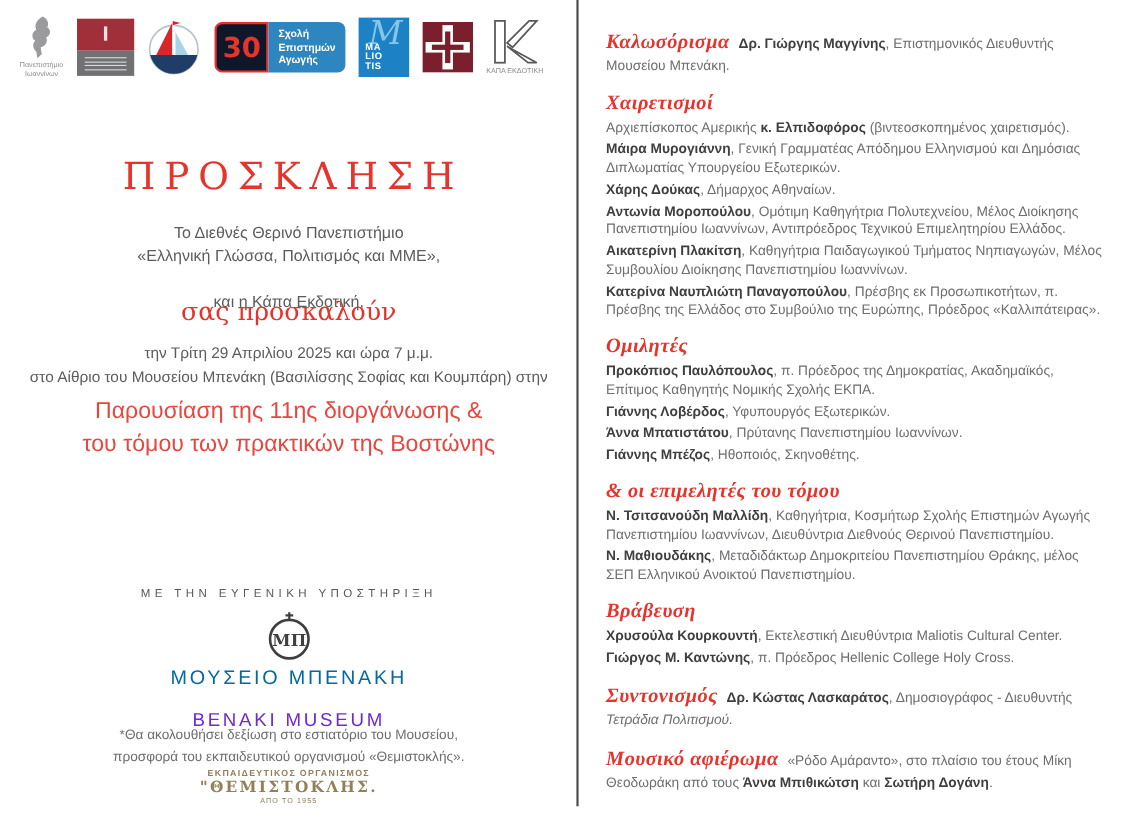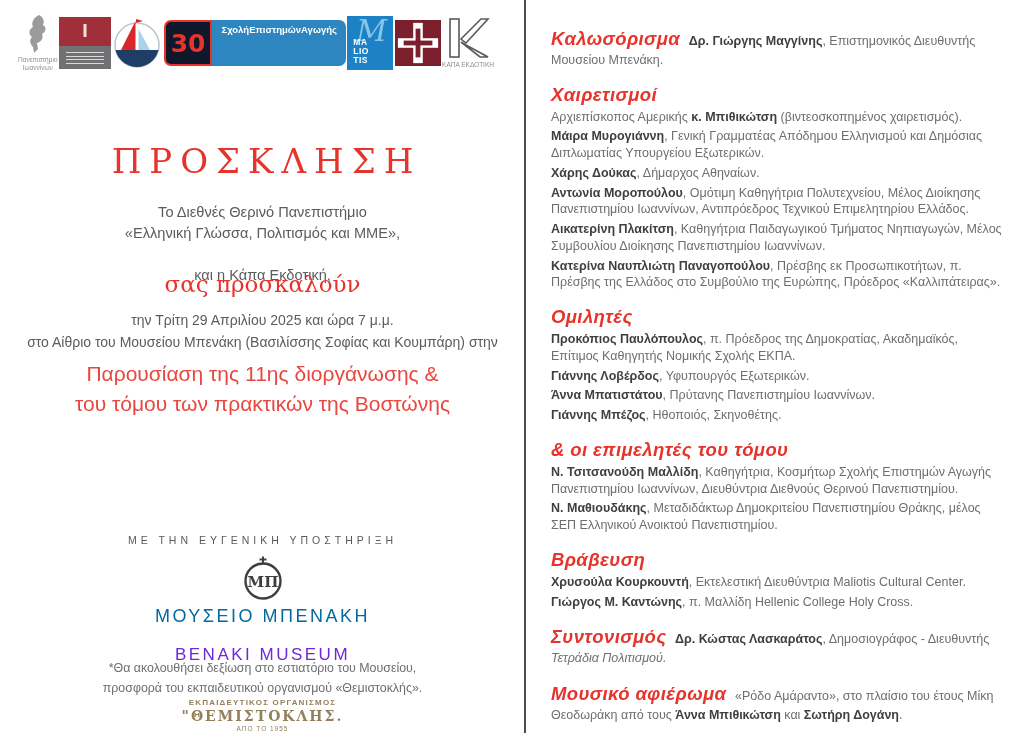--- a/index.html
+++ b/index.html
@@ -16,21 +16,21 @@
   .logo figcaption{font-size:6.5px;color:#8d8d8f;line-height:1.3;margin-top:2px}
   .su-box{width:52px;height:52px;display:flex;flex-direction:column}
   .su-top{flex:1.25;background:#a12f3a;position:relative}
   .su-mark{position:absolute;left:50%;top:7px;transform:translateX(-50%);width:3px;height:13px;background:rgba(255,255,255,.85)}
   .su-bottom{flex:1;background:#717174;display:flex;flex-direction:column;justify-content:center;gap:2.5px;padding:0 7px}
   .su-bottom i{display:block;height:1px;background:rgba(255,255,255,.75)}
   .logo.school30{flex-direction:row;align-items:stretch;height:46px}
   .s30-box{border:2.5px solid var(--accent-red,#e6332b);border-radius:7px 0 0 7px;background:#0f172a;color:var(--accent-red,#e6332b);
     font-weight:bold;font-size:25px;display:flex;align-items:center;justify-content:center;padding:0 5px;font-family:"DejaVu Sans",sans-serif}
   .s30-text{background:#2e86c1;border-radius:0 7px 7px 0;color:#fff;font-size:9.5px;font-weight:bold;line-height:1.22;
-    display:flex;flex-direction:row;justify-content:center;padding:4px 9px;text-align:left}
+    display:flex;flex-direction:column;justify-content:center;padding:4px 9px;text-align:left}
   .mal-box{width:46px;height:54px;background:#1d82c5;position:relative;display:flex;flex-direction:column;justify-content:flex-end;padding:5px 6px}
   .mal-m{position:absolute;top:-2px;left:9px;font-family:"DejaVu Serif",serif;font-style:italic;font-size:30px;color:#85c6e8;line-height:1.1}
   .mal-line{color:#fff;font-weight:bold;font-size:8.5px;line-height:1.08;letter-spacing:.5px;position:relative;text-align:left}
 
   
   .left-col{position:absolute;left:0;top:0;width:525px;height:554px}
   .left-col>*{position:absolute;left:20px;width:485px;text-align:center}
   .title{top:141px;font-family:"DejaVu Serif",serif;font-weight:normal;font-size:34px;letter-spacing:8px;text-indent:8px;color:var(--accent-red,#e6332b)}
   .intro{top:202px;font-size:14.6px;line-height:1.45;color:#5b5c5e}
   .invite{top:271px;font-family:"DejaVu Serif",serif;font-size:23px;color:var(--accent-red,#e6332b)}
@@ -45,21 +45,21 @@
   .themis{top:698px;color:var(--gold,#93805a)}
   .themis-org{font-size:8px;font-weight:bold;letter-spacing:1.2px}
   .themis-name{font-size:14px;font-weight:bold;font-family:"DejaVu Serif",serif;letter-spacing:2px;margin-top:1px}
   .themis-name::before{content:'"'}
   .themis-name::after{content:'.'}
   .themis-since{font-size:6.5px;letter-spacing:1px;margin-top:1px}
 
   
   .right-col{position:absolute;left:551px;top:27px;width:456px}
   .rsec{margin-bottom:15px}
-  .rhead{font-family:Liberation Sans, sans-serif;font-style:italic;font-weight:bold;font-size:18.5px;color:var(--accent-red,#e6332b);letter-spacing:.4px}
+  .rhead{font-family:Liberation Serif, serif;font-style:italic;font-weight:bold;font-size:18.5px;color:var(--accent-red,#e6332b);letter-spacing:.4px}
   h2.rhead{margin-bottom:3px}
   .rhead.inline{margin-right:3px}
   .entry{font-size:12.5px;line-height:1.34;color:#6d6e71;margin-bottom:3px}
   .entry .b{font-weight:bold;color:#3f3f41}
   .entry .i{font-style:italic}
 </style>
 </head>
 <body>
 
 <div class="canvas">
@@ -193,21 +193,21 @@
     </div>
 
   </section>
 
   <section class="right-col" id="right-col">
       <section class="rsec">
         <p class="entry"><span class="rhead inline">Καλωσόρισμα </span><span class="b">Δρ. Γιώργης Μαγγίνης</span><span>, Επιστημονικός Διευθυντής Μουσείου Μπενάκη.</span></p>
       </section>
       <section class="rsec">
         <h2 class="rhead">Χαιρετισμοί</h2>
-        <p class="entry"><span>Αρχιεπίσκοπος Αμερικής </span><span class="b">κ. Μπιθικώτση</span><span> (βιντεοσκοπημένος χαιρετισμός).</span></p>
+        <p class="entry"><span>Αρχιεπίσκοπος Αμερικής </span><span class="b">κ. Ελπιδοφόρος</span><span> (βιντεοσκοπημένος χαιρετισμός).</span></p>
         <p class="entry"><span class="b">Μάιρα Μυρογιάννη</span><span>, Γενική Γραμματέας Απόδημου Ελληνισμού και Δημόσιας Διπλωματίας Υπουργείου Εξωτερικών.</span></p>
         <p class="entry"><span class="b">Χάρης Δούκας</span><span>, Δήμαρχος Αθηναίων.</span></p>
         <p class="entry"><span class="b">Αντωνία Μοροπούλου</span><span>, Ομότιμη Καθηγήτρια Πολυτεχνείου, Μέλος Διοίκησης Πανεπιστημίου Ιωαννίνων, Αντιπρόεδρος Τεχνικού Επιμελητηρίου Ελλάδος.</span></p>
         <p class="entry"><span class="b">Αικατερίνη Πλακίτση</span><span>, Καθηγήτρια Παιδαγωγικού Τμήματος Νηπιαγωγών, Μέλος Συμβουλίου Διοίκησης Πανεπιστημίου Ιωαννίνων.</span></p>
         <p class="entry"><span class="b">Κατερίνα Ναυπλιώτη Παναγοπούλου</span><span>, Πρέσβης εκ Προσωπικοτήτων, π. Πρέσβης της Ελλάδος στο Συμβούλιο της Ευρώπης, Πρόεδρος «Καλλιπάτειρας».</span></p>
       </section>
       <section class="rsec">
         <h2 class="rhead">Ομιλητές</h2>
         <p class="entry"><span class="b">Προκόπιος Παυλόπουλος</span><span>, π. Πρόεδρος της Δημοκρατίας, Ακαδημαϊκός, Επίτιμος Καθηγητής Νομικής Σχολής ΕΚΠΑ.</span></p>
         <p class="entry"><span class="b">Γιάννης Λοβέρδος</span><span>, Υφυπουργός Εξωτερικών.</span></p>
@@ -215,21 +215,21 @@
         <p class="entry"><span class="b">Γιάννης Μπέζος</span><span>, Ηθοποιός, Σκηνοθέτης.</span></p>
       </section>
       <section class="rsec">
         <h2 class="rhead">&amp; οι επιμελητές του τόμου</h2>
         <p class="entry"><span class="b">Ν. Τσιτσανούδη Μαλλίδη</span><span>, Καθηγήτρια, Κοσμήτωρ Σχολής Επιστημών Αγωγής Πανεπιστημίου Ιωαννίνων, Διευθύντρια Διεθνούς Θερινού Πανεπιστημίου.</span></p>
         <p class="entry"><span class="b">Ν. Μαθιουδάκης</span><span>, Μεταδιδάκτωρ Δημοκριτείου Πανεπιστημίου Θράκης, μέλος ΣΕΠ Ελληνικού Ανοικτού Πανεπιστημίου.</span></p>
       </section>
       <section class="rsec">
         <h2 class="rhead">Βράβευση</h2>
         <p class="entry"><span class="b">Χρυσούλα Κουρκουντή</span><span>, Εκτελεστική Διευθύντρια Maliotis Cultural Center.</span></p>
-        <p class="entry"><span class="b">Γιώργος Μ. Καντώνης</span><span>, π. Μαλλίδη Hellenic College Holy Cross.</span></p>
+        <p class="entry"><span class="b">Γιώργος Μ. Καντώνης</span><span>, π. Πρόεδρος Hellenic College Holy Cross.</span></p>
       </section>
       <section class="rsec">
         <p class="entry"><span class="rhead inline">Συντονισμός </span><span class="b">Δρ. Κώστας Λασκαράτος</span><span>, Δημοσιογράφος - Διευθυντής </span><span class="i">Τετράδια Πολιτισμού.</span></p>
       </section>
       <section class="rsec">
         <p class="entry"><span class="rhead inline">Μουσικό αφιέρωμα </span><span>«Ρόδο Αμάραντο», στο πλαίσιο του έτους Μίκη Θεοδωράκη από τους </span><span class="b">Άννα Μπιθικώτση</span><span> και </span><span class="b">Σωτήρη Δογάνη</span><span>.</span></p>
       </section>
     </section>
 
 </div>

